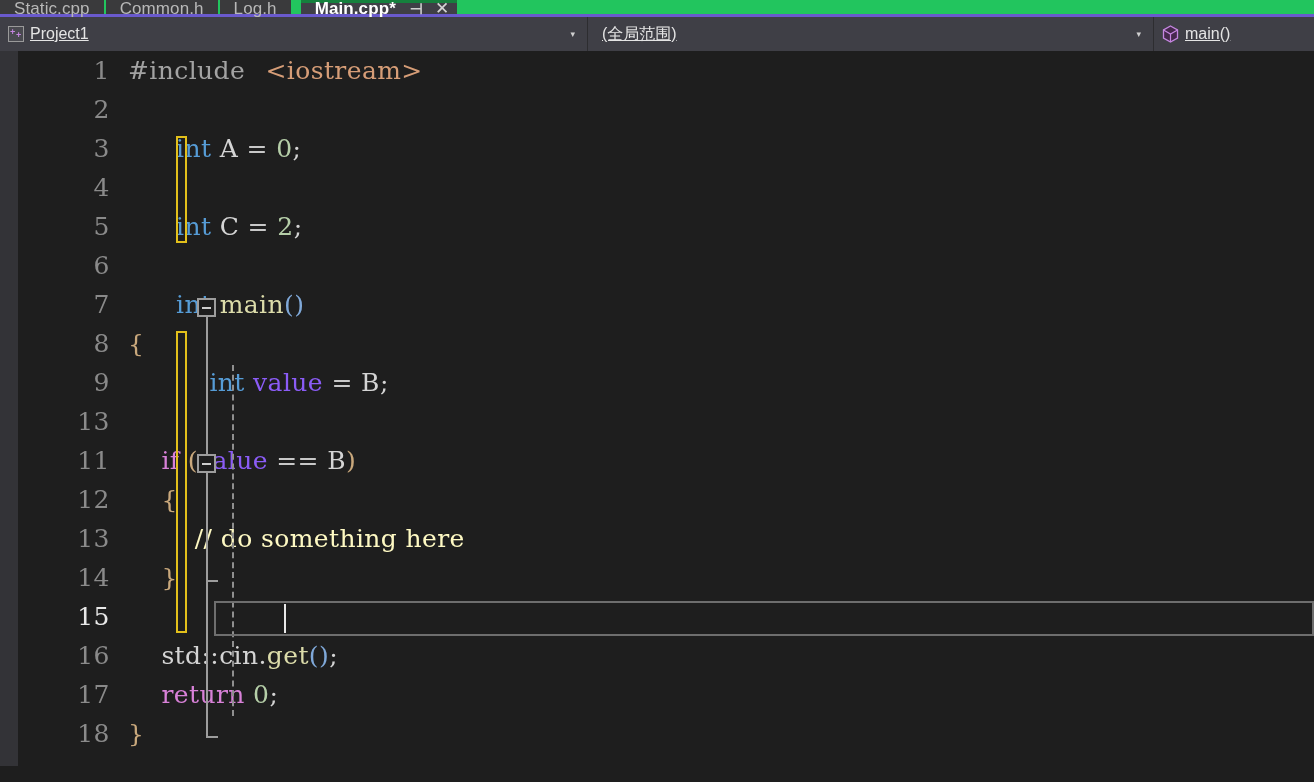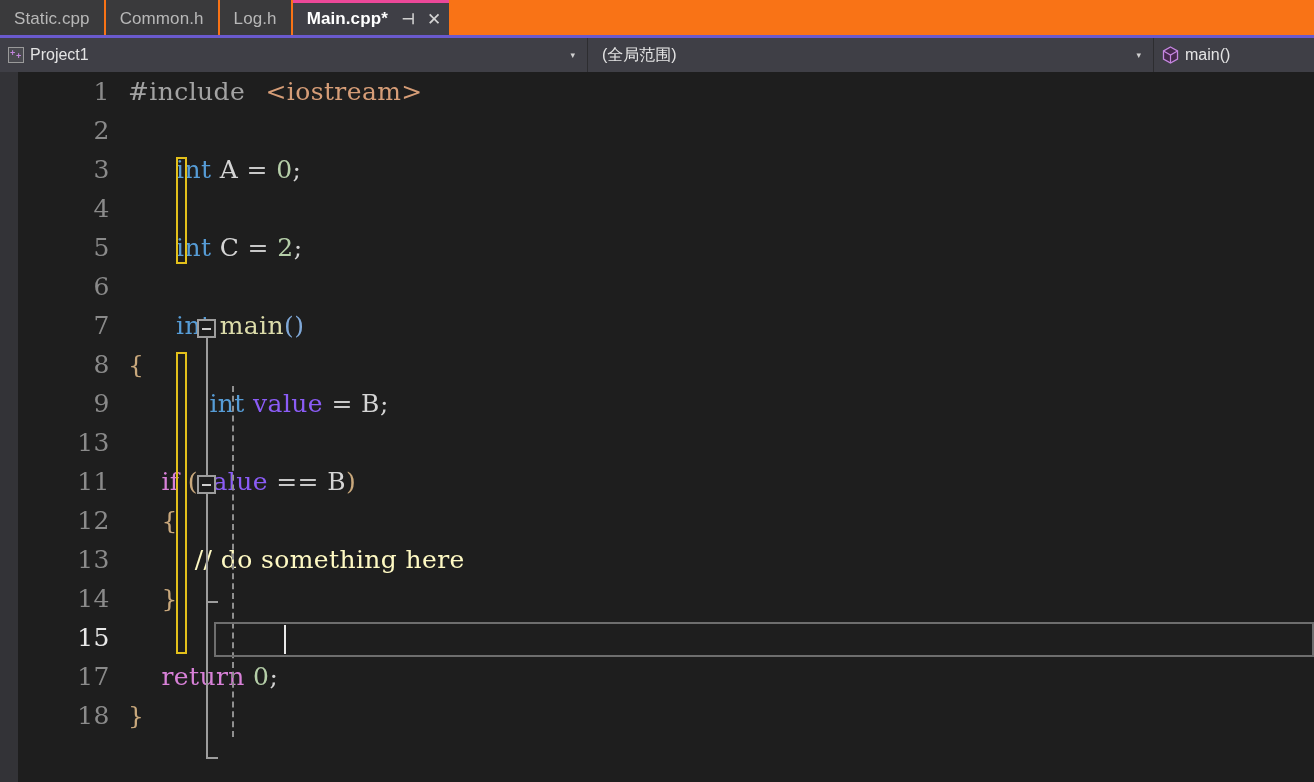--- a/index.html
+++ b/index.html
@@ -11,22 +11,22 @@
     width: 1314px;
     height: 782px;
     overflow: hidden;
     font-family: "Liberation Sans", sans-serif;
     -webkit-font-smoothing: antialiased;
   }
 
   
   #tab-bar {
     position: relative;
-    height: 38px;
-    background: #f97316;
+    height: 17px;
+    background: #22c55e;
     display: flex;
     align-items: stretch;
     border-bottom: 3px solid #6a5acd;
     box-sizing: border-box;
   }
   .tab {
     display: flex;
     align-items: center;
     padding: 0 14px;
     font-size: 17px;
@@ -35,22 +35,23 @@
     margin-right: 2px;
     box-sizing: border-box;
     border-top: 3px solid transparent;
     white-space: nowrap;
     cursor: default;
   }
   .tab.active {
     background: #3f3f46;
     color: #ffffff;
     font-weight: bold;
-    border-top: 3px solid #ec4899;
+    border-top: 3px solid #15803d;
     padding-right: 8px;
+    margin-left: 8px;
   }
   .tab-label { letter-spacing: 0.1px; }
   .tab-pin {
     margin-left: 14px;
     font-size: 15px;
     color: #cfcfcf;
     transform: rotate(0deg);
     display: inline-block;
   }
   .tab-close {
@@ -80,20 +81,21 @@
   }
   #nav-project { width: 588px; }
   #nav-scope   { width: 566px; }
   #nav-member  { flex: 1 1 auto; border-right: none; }
   .nav-combo .nav-text {
     flex: 1 1 auto;
     overflow: hidden;
     white-space: nowrap;
     text-overflow: ellipsis;
     padding-left: 6px;
+    text-decoration: underline;
   }
   .nav-caret {
     font-size: 9px;
     color: #d0d0d0;
     padding: 0 6px 0 4px;
     line-height: 1;
   }
   .cpp-proj-icon {
     width: 16px; height: 16px;
     border: 1px solid #9a9a9a;
@@ -330,20 +332,24 @@
         <div class="lineno">13</div>
         <div class="code"><span class="t-op">        </span><span class="t-cmt">// do something here</span></div>
       </div>
       <div class="row">
         <div class="lineno">14</div>
         <div class="code"><span class="t-op">    </span><span class="t-brace">}</span></div>
       </div>
       <div class="row current">
         <div class="lineno">15</div>
         <div class="code"></div>
+      </div>
+      <div class="row">
+        <div class="lineno">16</div>
+        <div class="code"><span class="t-op">    </span><span class="t-id">std</span><span class="t-punc">::</span><span class="t-id">cin</span><span class="t-punc">.</span><span class="t-fn">get</span><span class="t-paren">()</span><span class="t-punc">;</span></div>
       </div>
       <div class="row">
         <div class="lineno">17</div>
         <div class="code"><span class="t-op">    </span><span class="t-ctl">return</span><span class="t-op"> </span><span class="t-num">0</span><span class="t-punc">;</span></div>
       </div>
       <div class="row">
         <div class="lineno">18</div>
         <div class="code"><span class="t-brace">}</span></div>
       </div>
     </div>

